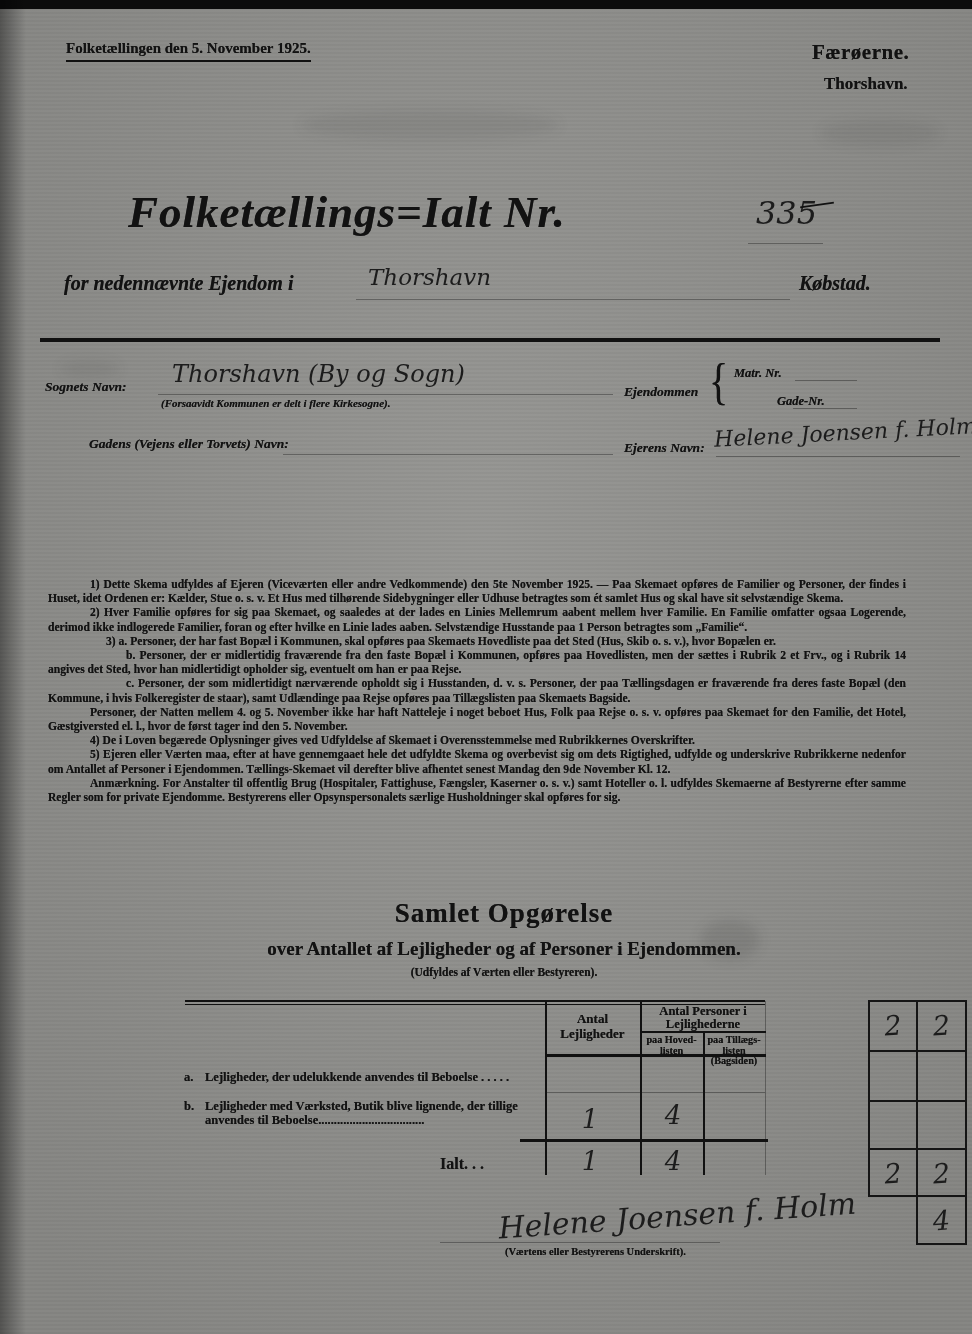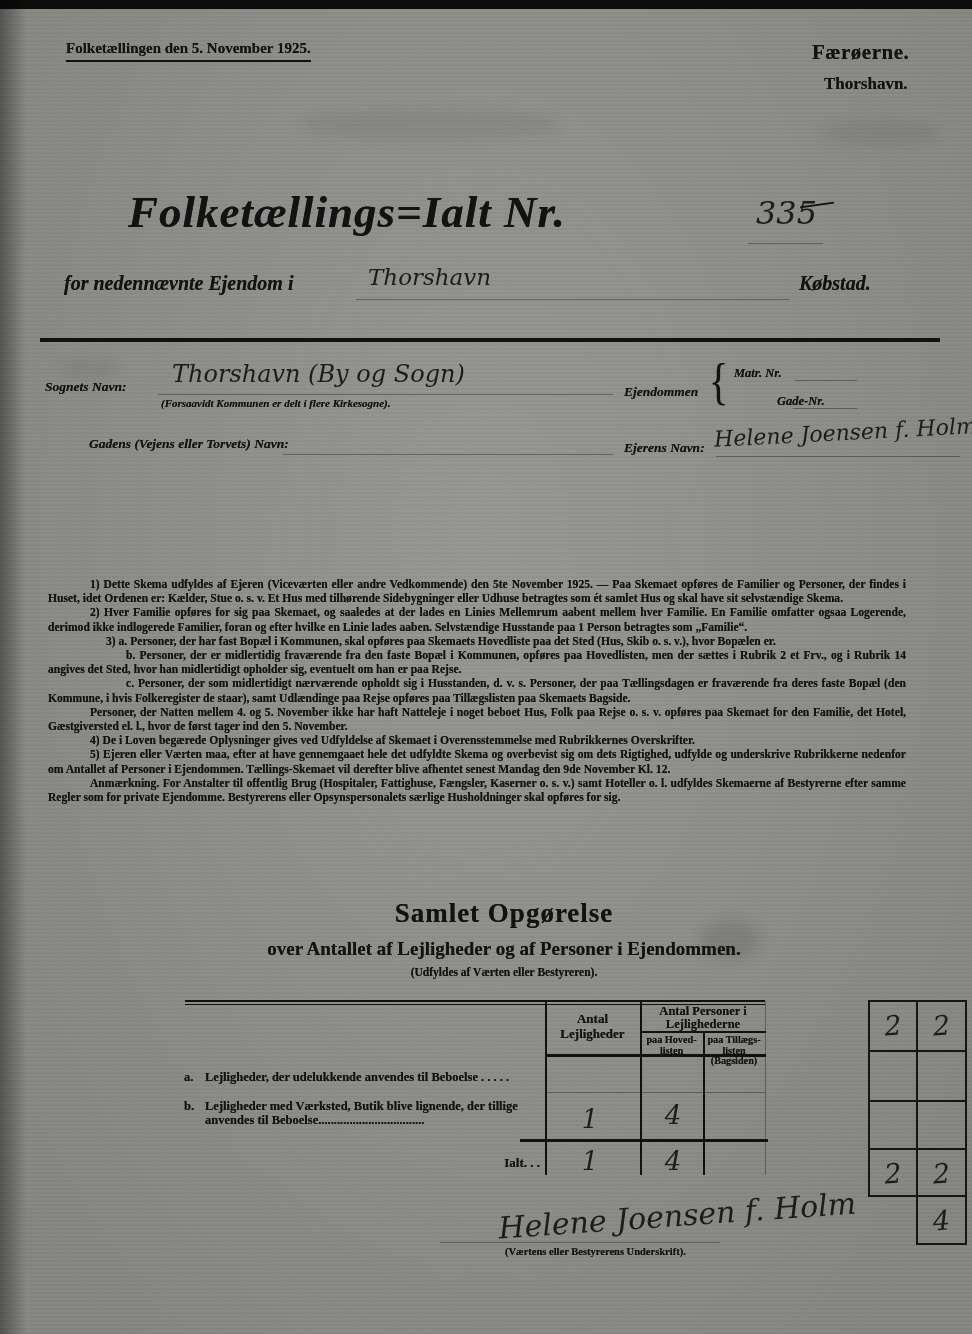--- a/index.html
+++ b/index.html
@@ -111,21 +111,21 @@
 
   <div class="abs b print" style="left:184px;top:1070px;font-size:12.5px;">a.</div>
   <div class="abs b print" style="left:205px;top:1070px;width:338px;font-size:12.5px;line-height:14px;">Lejligheder, der udelukkende anvendes til Beboelse . . . . .</div>
   <div class="abs hw center" style="left:560px;top:1066px;width:60px;font-size:24px;"></div>
 
   <div class="abs b print" style="left:184px;top:1099px;font-size:12.5px;">b.</div>
   <div class="abs b print" style="left:205px;top:1099px;width:338px;font-size:12.5px;line-height:14px;">Lejligheder med Værksted, Butik blive lignende, der tillige anvendes til Beboelse..................................</div>
   <div class="abs hw center" style="left:565px;top:1104px;width:50px;font-size:26px;">1</div>
   <div class="abs hw center" style="left:648px;top:1100px;width:50px;font-size:26px;">4</div>
 
-  <div class="abs b print" style="left:440px;top:1155px;width:100px;font-size:13px;text-align:right;">Ialt. . .</div>
+  <div class="abs b print" style="left:440px;top:1155px;width:100px;font-size:16px;text-align:left;">Ialt. . .</div>
   <div class="abs hw center" style="left:565px;top:1146px;width:50px;font-size:26px;">1</div>
   <div class="abs hw center" style="left:648px;top:1146px;width:50px;font-size:26px;">4</div>
 
   <div class="tg-cell" style="left:868px;top:1000px;width:50px;height:52px;">
     <span class="hw tg-num">2</span>
     </div>
   <div class="tg-cell" style="left:916px;top:1000px;width:51px;height:52px;">
     <span class="hw tg-num">2</span>
     </div>
   <div class="tg-cell" style="left:868px;top:1050px;width:50px;height:52px;">

